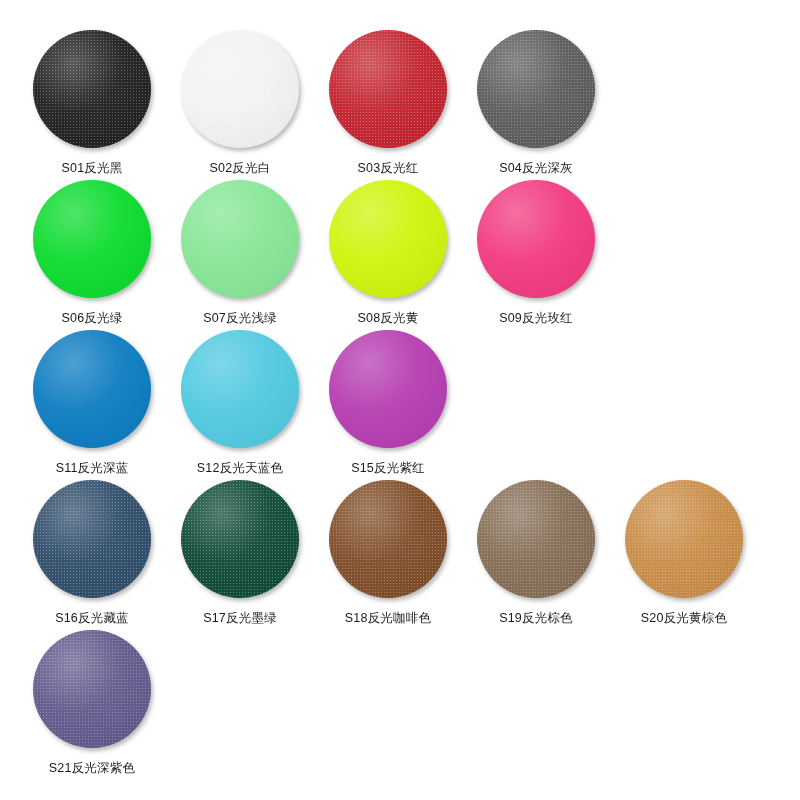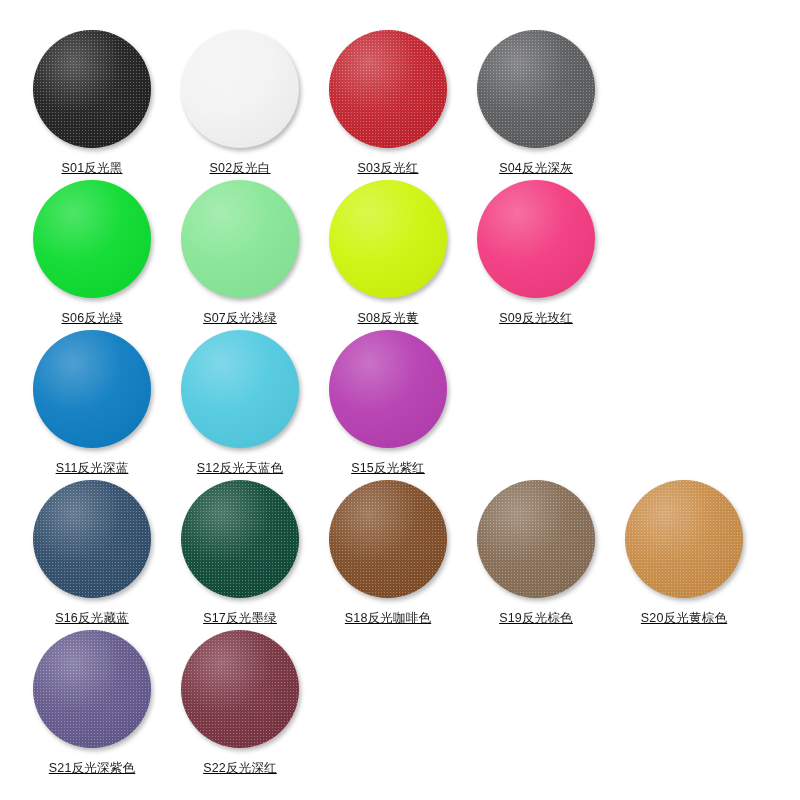--- a/index.html
+++ b/index.html
@@ -29,21 +29,20 @@
     justify-content: flex-start;
     align-items: flex-start;
     height: 150px;
   }
   .swatch-cell {
     width: 148px;
     display: flex;
     flex-direction: column;
     align-items: center;
     justify-content: flex-start;
-    text-decoration: underline;
   }
   .swatch-disc-wrap {
     width: 122px;
     height: 122px;
     display: flex;
     align-items: center;
     justify-content: center;
     position: relative;
   }
   .swatch-disc {
@@ -195,20 +194,14 @@
         <div class="swatch-label">S20反光黄棕色</div>
       </div>
     </div>
     <div class="swatch-row">
       <div class="swatch-cell">
         <div class="swatch-disc-wrap">
           <div class="swatch-disc sheen grain" title="S21反光深紫色" style="background: rgb(96, 86, 138);"></div>
         </div>
         <div class="swatch-label">S21反光深紫色</div>
       </div>
-      <div class="swatch-cell">
-        <div class="swatch-disc-wrap">
-          <div class="swatch-disc sheen grain" title="S22反光深红" style="background: rgb(118, 48, 63);"></div>
-        </div>
-        <div class="swatch-label">S22反光深红</div>
-      </div>
     </div>
   </div>
 
 </body></html>

